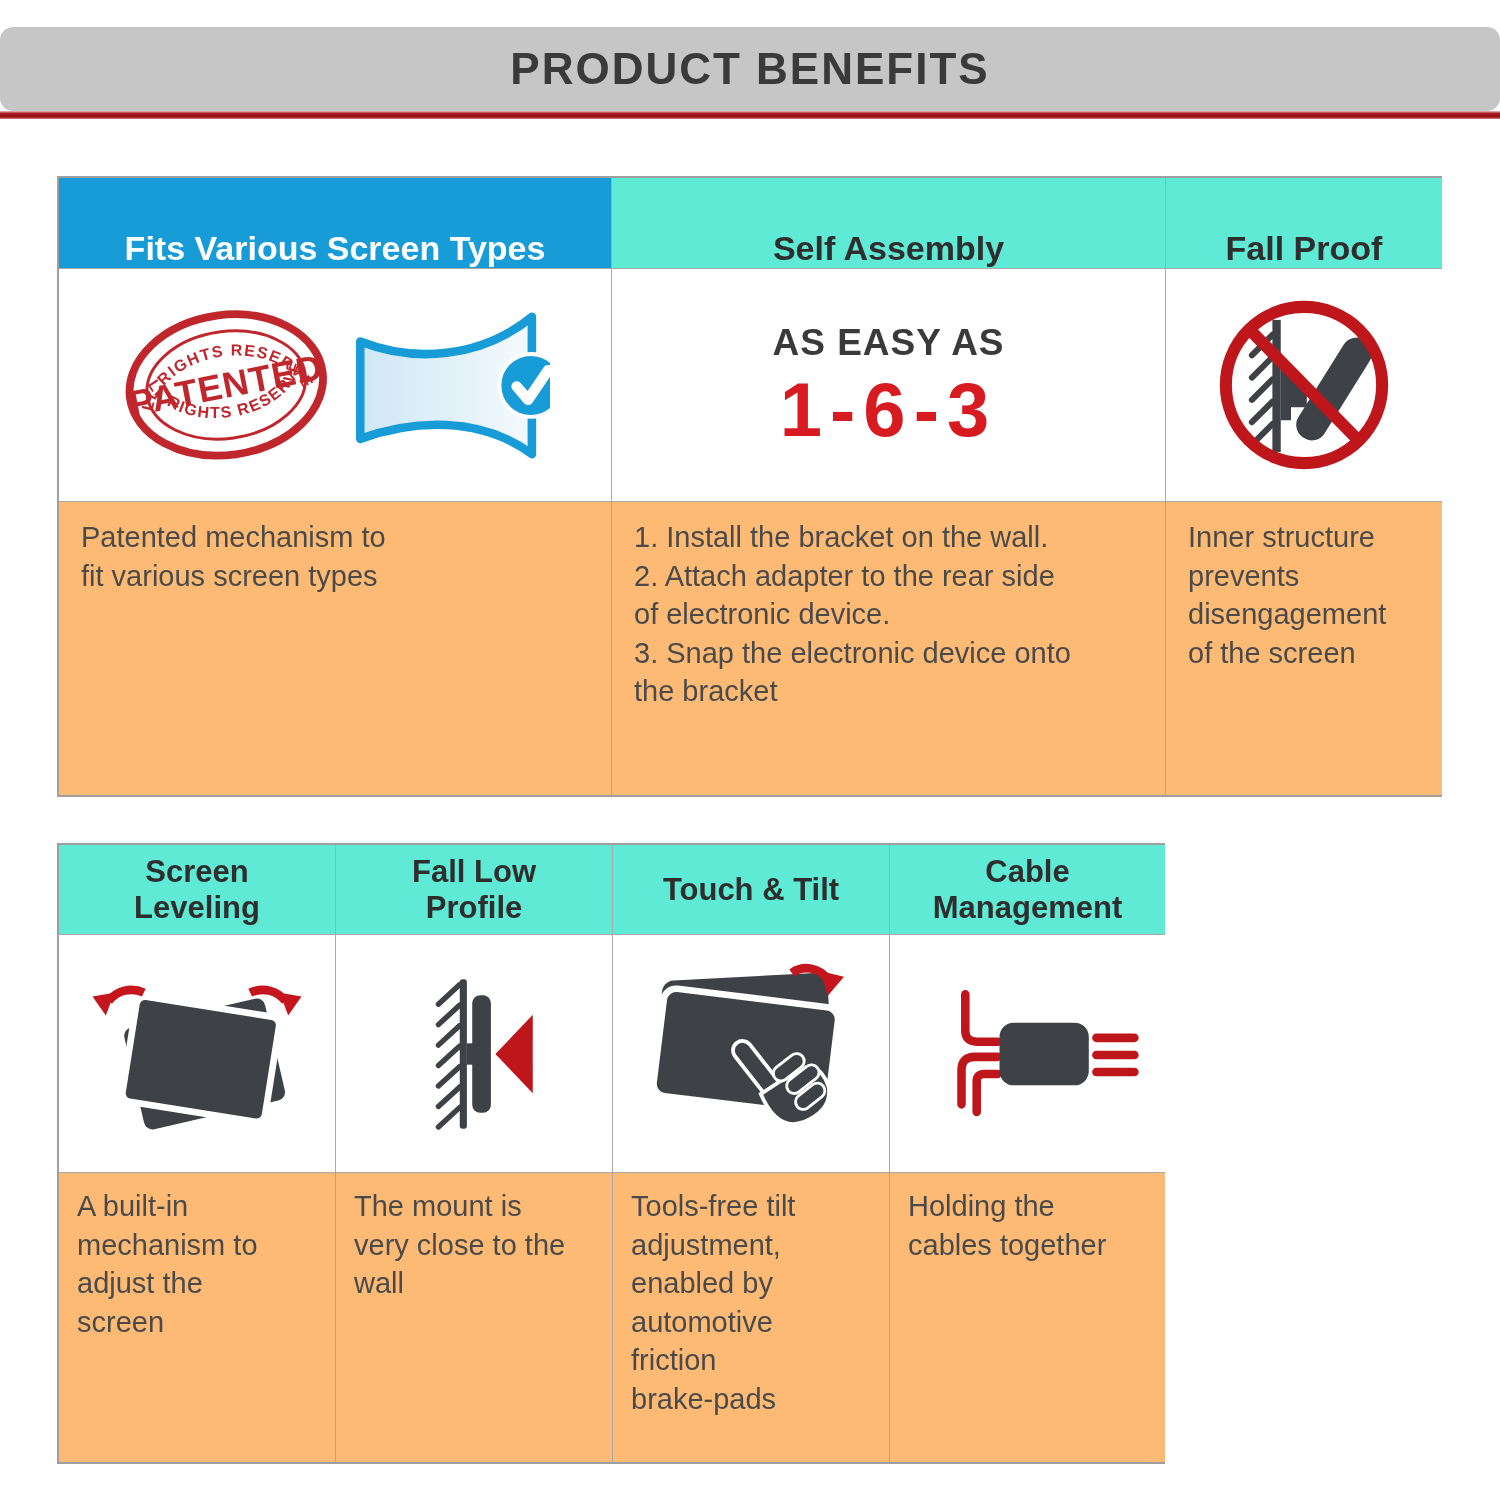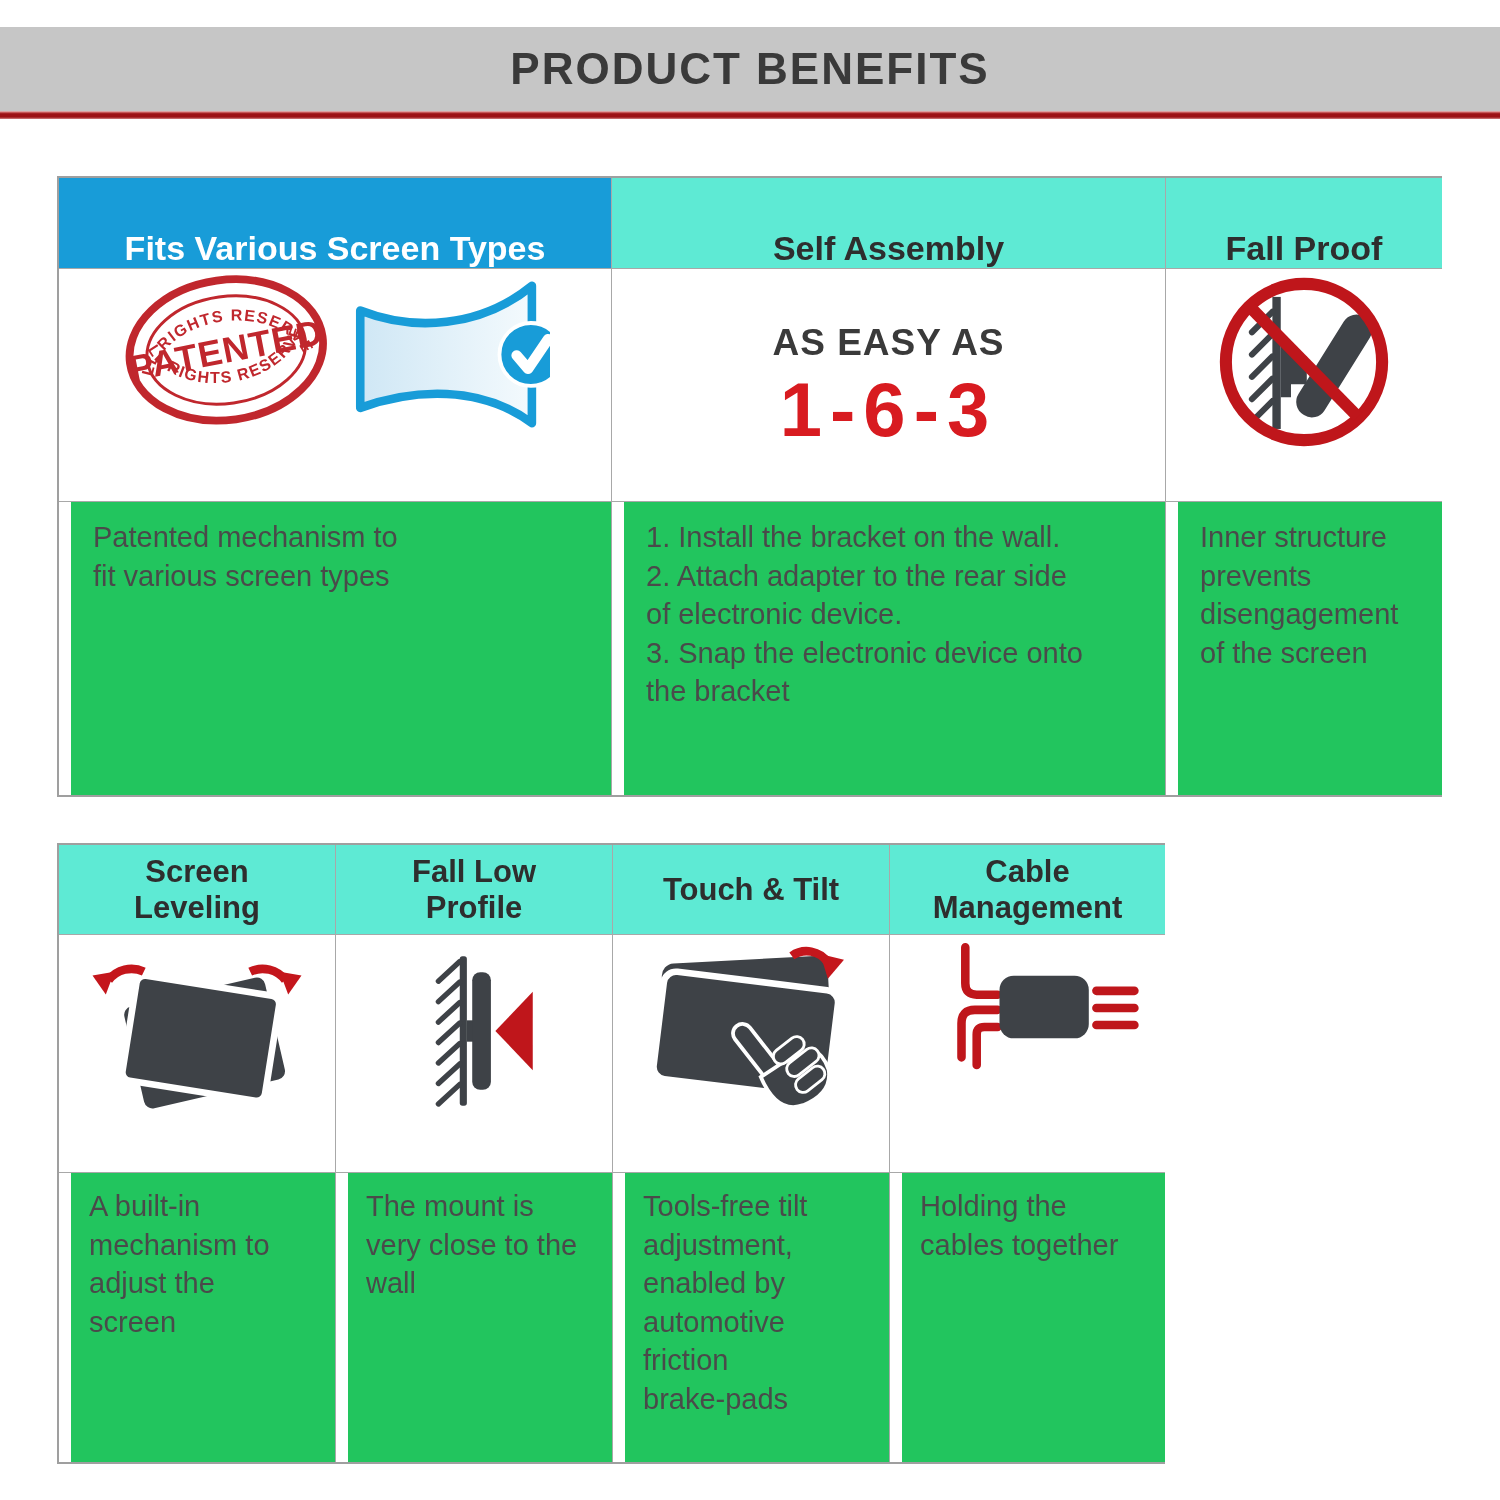--- a/index.html
+++ b/index.html
@@ -3,43 +3,43 @@
 <meta charset="utf-8">
 <style>
   html,body{margin:0;padding:0;background:#ffffff;}
   .canvas{
     position:relative;width:1500px;height:1500px;background:#ffffff;
     font-family:"Liberation Sans",sans-serif;overflow:hidden;
   }
   
   .banner{
     position:absolute;left:0;top:27px;width:1500px;height:84px;
-    background:#c6c6c6;display:flex;align-items:center;justify-content:center;
+    background:#c6c6c6;display:flex;align-items:center;justify-content:center;border-radius:13px;
   }
   .banner h1{
     margin:0;font-size:44px;font-weight:bold;color:#3a3a3a;letter-spacing:2px;
   }
   .red-rule{
     position:absolute;left:0;top:111px;width:1500px;height:8px;
     background:linear-gradient(180deg,#e8c4c4 0%,#c75b5b 18%,#9c1216 35%,#9c1216 75%,#d08484 100%);
   }
   
   .btable{position:absolute;display:grid;border:2px solid #9f9f9f;background:#fff;box-sizing:border-box;}
   .cell{box-sizing:border-box;border-right:1px solid #a8a8a8;border-bottom:1px solid #a8a8a8;}
   .cell.lastcol{border-right:none;}
   .cell.lastrow{border-bottom:none;}
   .hcell{
     background:#5eead4;display:flex;align-items:center;justify-content:center;
     text-align:center;font-weight:bold;color:#2e2e2e;white-space:pre-line;line-height:1.15;
   }
   .hcell.blue{background:#189cd8;color:#ffffff;}
-  .icell{background:#ffffff;display:flex;justify-content:center;gap:14px;}
+  .icell{background:#ffffff;display:flex;align-items:center;justify-content:center;gap:14px;}
   .dcell{
-    background:#22c55e;color:#4a4a4a;white-space:pre-line;
-    font-size:29px;line-height:1.33;margin-left:12px;
+    background:#fdba74;color:#4a4a4a;white-space:pre-line;
+    font-size:29px;line-height:1.33;
   }
   
   #table-top{left:57px;top:176px;width:1385px;grid-template-columns:553px 554px 276px;grid-template-rows:91px 233px 293px;}
   #table-top .hcell{font-size:34px;align-items:flex-end;}
   #table-top .dcell{padding:16px 20px 0 22px;}
   #table-bottom{left:57px;top:843px;width:1108px;grid-template-columns:277px 277px 277px 275px;grid-template-rows:90px 238px 289px;}
   #table-bottom .hcell{font-size:31px;}
   #table-bottom .dcell{padding:14px 8px 0 18px;}
   
   .easy-wrap{display:flex;flex-direction:column;align-items:center;justify-content:center;transform:translateY(2px);}

